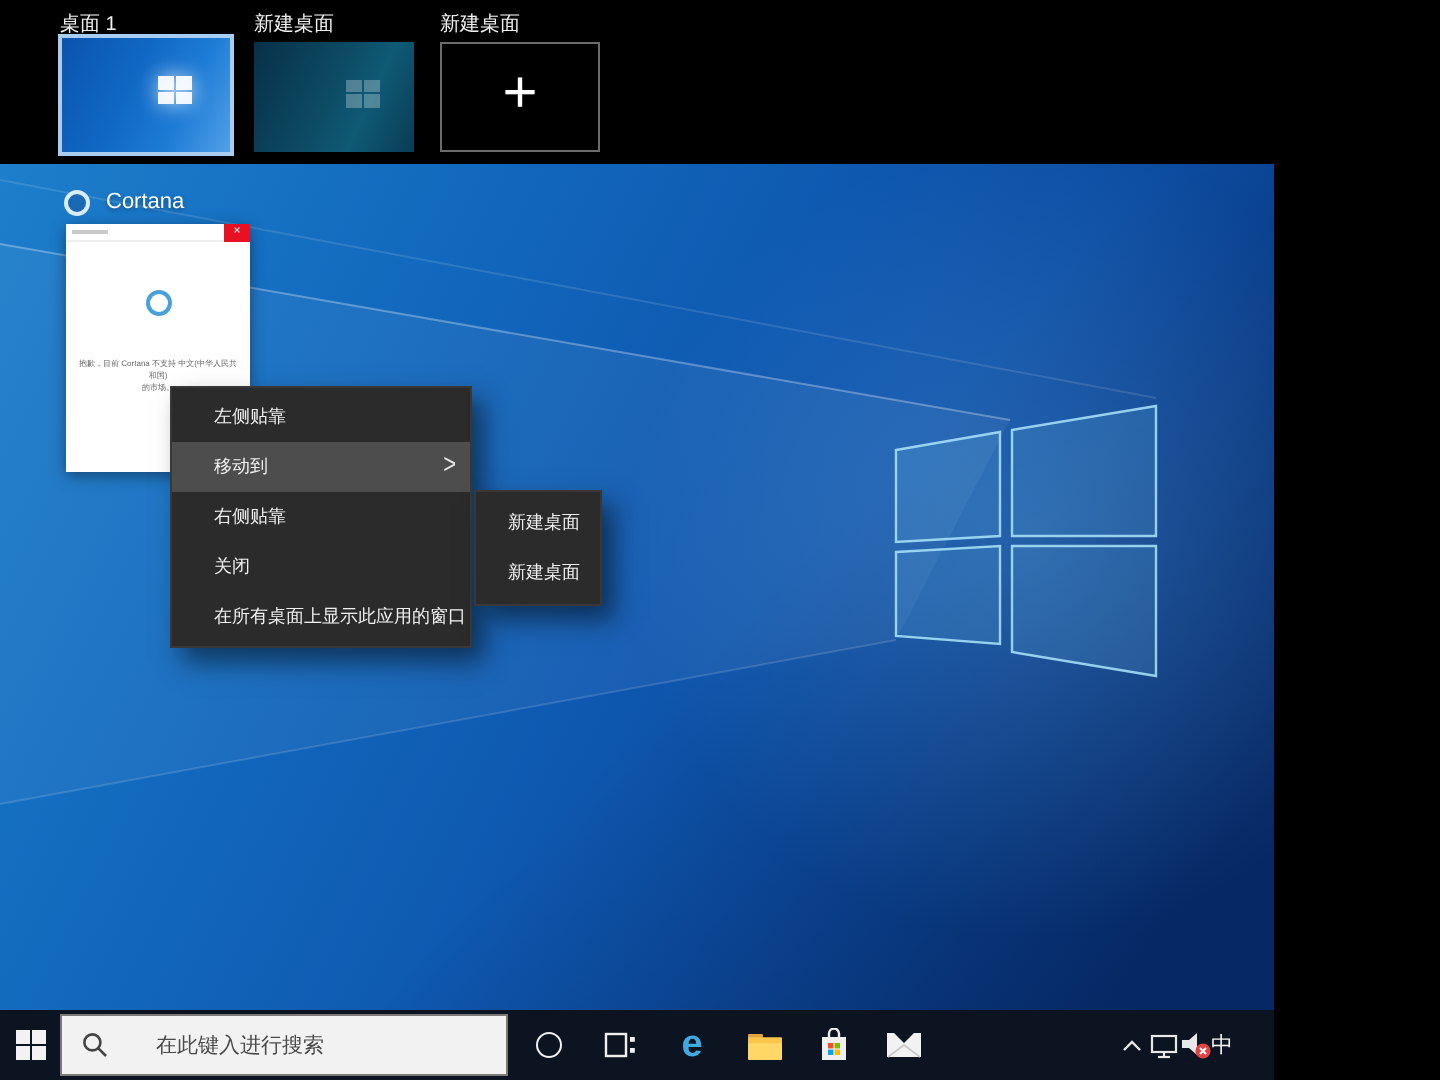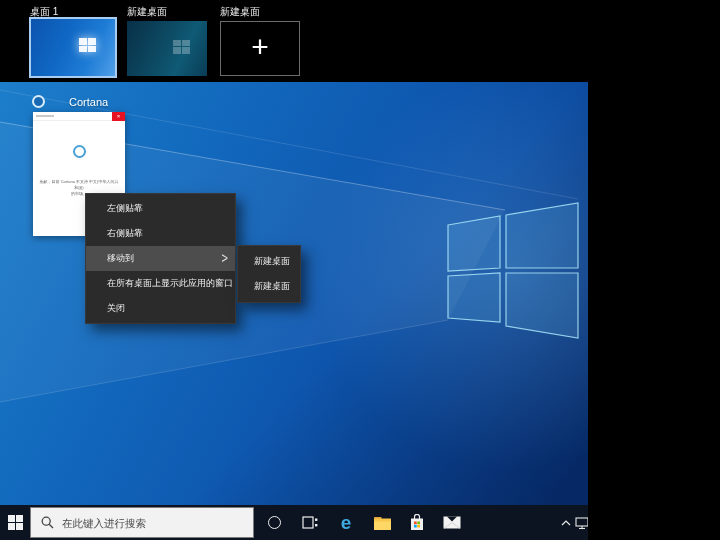--- a/index.html
+++ b/index.html
@@ -1,37 +1,37 @@
 <!DOCTYPE html>
 <html><head>
 <meta charset="utf-8">
 <style>
   * { margin:0; padding:0; box-sizing:border-box; }
   html,body { width:720px; height:540px; background:#000; font-family:"Liberation Sans", sans-serif; }
-  .screen { position:relative; width:588px; height:540px; overflow:hidden; background:#6d28d9; }
+  .screen { position:relative; width:637px; height:540px; overflow:hidden; background:#6d28d9; }
 
   
   .topbar { position:absolute; left:0; top:0; width:720px; height:82px; background:#000; }
   .desk-label { position:absolute; top:5px; font-size:10px; color:#f0f0f0; }
   .thumb { position:absolute; top:17px; }
   .thumb1 { left:29px; width:88px; height:61px; border:2px solid #a8cdf0; }
   .thumb1-inner { width:100%; height:100%; background:linear-gradient(115deg,#0b54ae 0%,#1068c4 40%,#1e7cd6 70%,#52a0e8 100%); position:relative; }
   .thumb2 { left:127px; top:21px; width:80px; height:55px; background:linear-gradient(115deg,#083048 0%,#0d4a63 45%,#0f5a75 68%,#0a3c55 100%); position:absolute; }
   .thumb-logo { position:absolute; left:57%; top:34%; width:17px; height:14px; display:grid; grid-template-columns:1fr 1fr; grid-template-rows:1fr 1fr; gap:1px; }
   .thumb-logo div { background:rgba(255,255,255,.92); }
   .thumb1 .thumb-logo { filter:drop-shadow(0 0 5px rgba(255,255,255,.85)); }
   .thumb2 .thumb-logo div { background:rgba(255,255,255,.28); }
   .thumb-new { left:220px; top:21px; width:80px; height:55px; background:#000; border:1px solid #6b6b6b; position:absolute; display:flex; align-items:center; justify-content:center; }
   .plus { color:#fff; font-size:30px; font-weight:200; line-height:1; margin-top:-3px; }
 
   
   .desktop { position:absolute; left:0; top:82px; width:720px; height:423px; }
   .desktop svg.wall { position:absolute; inset:0; }
 
-  .cortana-label { position:absolute; left:32px; top:13px; display:flex; align-items:center; gap:24px; }
+  .cortana-label { position:absolute; left:32px; top:13px; display:flex; gap:8px; }
   .cortana-ring { width:13px; height:13px; border-radius:50%; border:2px solid #d9edfb; background:rgba(25,85,155,.45); }
   .cortana-label span.txt { color:#fff; font-size:11px; text-shadow:0 1px 2px rgba(0,0,0,.35); }
 
   .cortana-win { position:absolute; left:33px; top:30px; width:92px; height:124px; background:#fff; box-shadow:0 2px 7px rgba(0,0,0,.4); }
   .cw-titlebar { position:relative; height:9px; background:#fff; border-bottom:1px solid #eee; }
   .cw-titlemark { position:absolute; left:3px; top:3px; width:18px; height:2px; background:#c9c9c9; }
   .cw-close { position:absolute; right:0; top:0; width:13px; height:9px; background:#e81123; color:#fff; font-size:6px; line-height:9px; text-align:center; }
   .cw-ring { width:13px; height:13px; border-radius:50%; border:2px solid #4aa0d8; margin:24px auto 0; }
   .cw-msg { margin-top:21px; padding:0 5px; font-size:4px; line-height:6px; color:#666; text-align:center; }
 
@@ -41,21 +41,21 @@
   .ctx-item.hl { background:#4d4d4d; }
   .ctx-chevron { position:absolute; right:7px; top:0; font-size:11px; font-weight:300; transform:scaleY(1.25); color:#e8e8e8; }
   .ctx-submenu { position:absolute; left:237px; top:163px; width:64px; background:#2b2b2b; border:1px solid #383838; box-shadow:6px 7px 12px rgba(0,0,0,.5); padding:3px 0; }
   .ctx-subitem { height:25px; line-height:25px; padding-left:16px; font-size:9px; color:#f0f0f0; white-space:nowrap; }
 
   
   .taskbar { position:absolute; left:0; top:505px; width:720px; height:35px; background:#0c1421; }
   .tb-btn { position:absolute; top:0; height:35px; display:flex; align-items:center; justify-content:center; }
   .start { left:0; width:30px; }
   .searchbox { position:absolute; left:30px; top:2px; width:224px; height:31px; background:#f2f2f2; border:1px solid #7a7a7a; display:flex; align-items:center; padding-left:10px; gap:8px; }
-  .searchbox input { border:none; outline:none; background:transparent; font-size:10.5px; color:#333; width:170px; font-family:"Liberation Sans", sans-serif; }
+  .searchbox input { border:none; outline:none; background:transparent; font-size:10.5px; color:#333; width:170px; font-family:"Liberation Sans", sans-serif;margin-left:16px; }
   .searchbox input::placeholder { color:#4a4a4a; opacity:1; }
   .cortana-circle { width:13px; height:13px; border-radius:50%; border:1.5px solid #f0f0f0; }
   .edge-e { font-size:19px; font-weight:700; color:#3fa9e0; line-height:1; }
   .ime { color:#f0f0f0; font-size:11px; }
   .clock { position:absolute; left:622px; top:0; width:66px; height:35px; color:#fff; font-size:9px; line-height:11px; text-align:center; padding-top:6px; }
   .ac-badge { position:absolute; right:1px; bottom:5px; width:9px; height:9px; border-radius:50%; background:#e8e8e8; color:#111; font-size:7px; line-height:9px; text-align:center; }
 </style>
 </head>
 <body>
 
@@ -136,27 +136,27 @@
       </div>
       <div class="cw-ring"></div>
       <div class="cw-msg">
         <div>抱歉，目前 Cortana 不支持 中文(中华人民共和国)</div>
         <div>的市场。</div>
       </div>
     </div>
 
     <div class="ctx-menu">
       <div class="ctx-item">左侧贴靠</div>
-      <div class="ctx-item">右侧贴靠</div>
       <div class="ctx-item hl">
         <span>移动到</span>
         <span class="ctx-chevron">&gt;</span>
       </div>
+      <div class="ctx-item">右侧贴靠</div>
+      <div class="ctx-item">关闭</div>
       <div class="ctx-item">在所有桌面上显示此应用的窗口</div>
-      <div class="ctx-item">关闭</div>
     </div>
     <div class="ctx-submenu">
       <div class="ctx-subitem">新建桌面</div>
       <div class="ctx-subitem">新建桌面</div>
     </div>
   </div>
 
   <div class="taskbar">
 
     <div class="tb-btn start">

